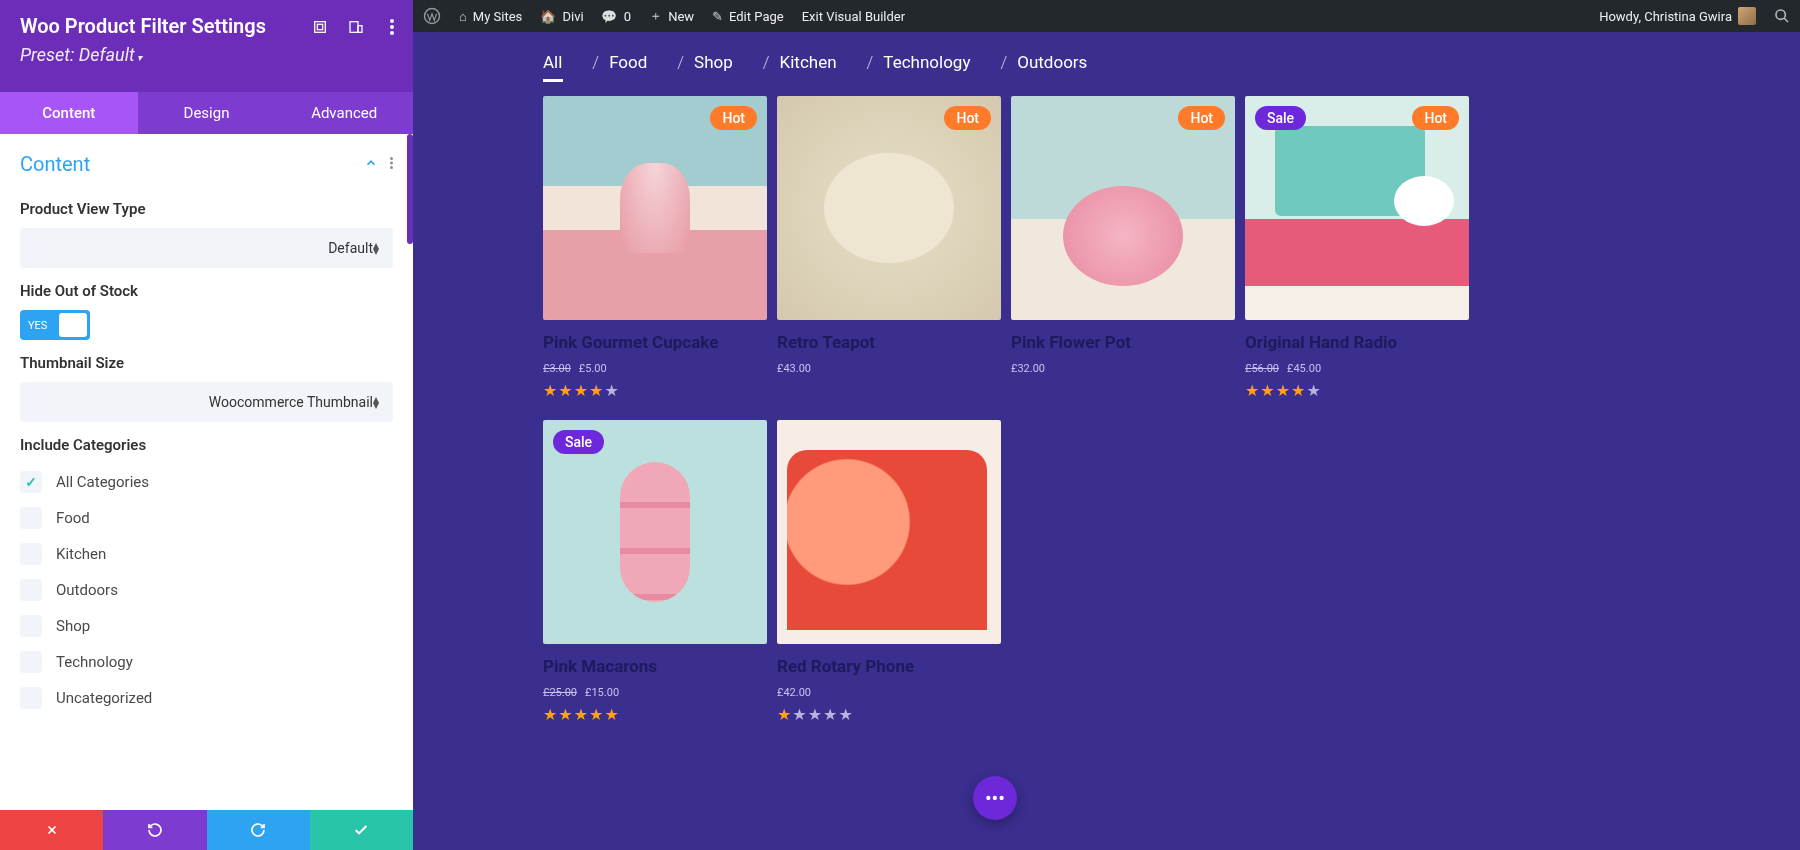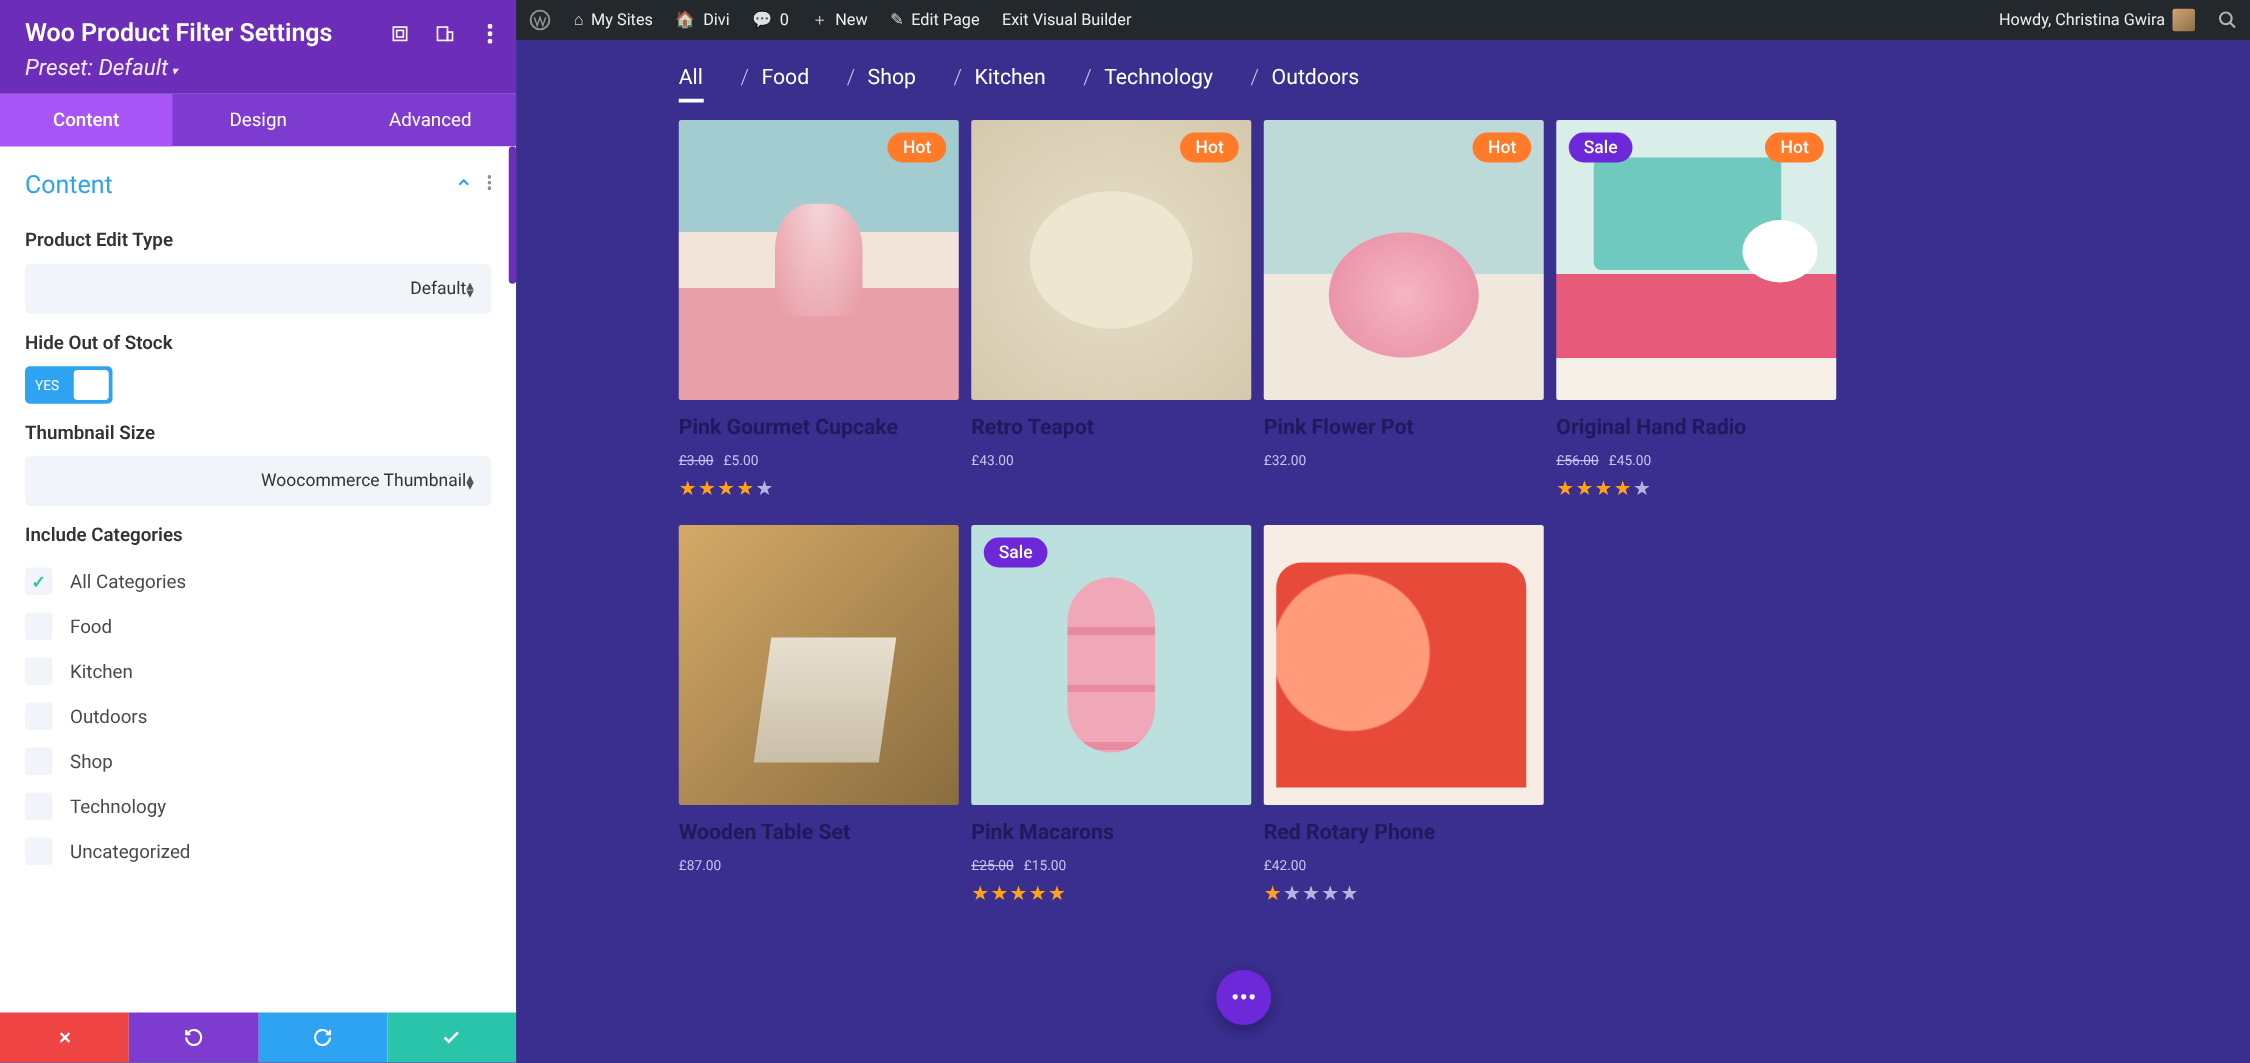--- a/index.html
+++ b/index.html
@@ -1,20 +1,20 @@
 <!DOCTYPE html>
 <html><head>
 <meta charset="utf-8">
 <style>
 * { margin: 0; padding: 0; box-sizing: border-box; font-family: -apple-system, BlinkMacSystemFont, "Segoe UI", Roboto, sans-serif; }
 body { display: flex; height: 850px; width: 1800px; overflow: hidden; background: #3a2e8f; }
 
 
 .sidebar { width: 413px; height: 100%; display: flex; flex-direction: column; background: #fff; }
-.sidebar-header { background: #6c2eb9; color: #fff; padding: 14px 20px 10px; position: relative; }
+.sidebar-header { background: #6c2eb9; color: #fff; padding: 14px 20px 27px; position: relative; }
 .sidebar-title { font-size: 20px; font-weight: 600; margin-bottom: 6px; }
 .sidebar-preset { font-size: 18px; opacity: 0.9; cursor: pointer; font-style: italic; }
 .sidebar-preset::after { content: " ▾"; font-size: 10px; }
 .sidebar-header-icons { position: absolute; right: 12px; top: 18px; display: flex; gap: 18px; }
 .sidebar-header-icons span { width: 18px; height: 18px; display: inline-flex; align-items: center; justify-content: center; cursor: pointer; opacity: 0.95; }
 
 .tabs { display: flex; background: #7e3bd0; }
 .tab { flex: 1; text-align: center; padding: 12px 0; color: #fff; font-size: 15px; cursor: pointer; }
 .tab.active { background: #a855f7; font-weight: 500; }
 
@@ -139,21 +139,21 @@
               <polyline points="18 15 12 9 6 15"></polyline>
             </svg></span>
         <span><svg width="3" height="14" viewBox="0 0 4 16" fill="#8f8f8f">
               <circle cx="2" cy="2" r="2"></circle>
               <circle cx="2" cy="8" r="2"></circle>
               <circle cx="2" cy="14" r="2"></circle>
             </svg></span>
       </div>
     </div>
 
-    <div class="field-label">Product Edit Type</div>
+    <div class="field-label">Product View Type</div>
     <div class="select">
       <span>Default</span>
       <span class="select-caret">▴<br>▾</span>
     </div>
 
     <div class="field-label">Hide Out of Stock</div>
     <div class="toggle">
       <span class="toggle-label">YES</span>
       <span class="toggle-knob"></span>
     </div>
@@ -323,25 +323,20 @@
       <div class="product">
         <div class="product-img img-radio">
           <span class="badge badge-sale">Sale</span>
           <span class="badge badge-hot">Hot</span>
         </div>
         <div class="product-title">Original Hand Radio</div>
         <div class="product-price"><span class="strike">£56.00</span><span>£45.00</span></div>
         <div class="stars"><span>★</span><span>★</span><span>★</span><span>★</span><span class="off">★</span></div>
       </div>
       <div class="product">
-        <div class="product-img img-tableset"></div>
-        <div class="product-title">Wooden Table Set</div>
-        <div class="product-price"><span>£87.00</span></div>
-      </div>
-      <div class="product">
         <div class="product-img img-macarons">
           <span class="badge badge-sale">Sale</span>
         </div>
         <div class="product-title">Pink Macarons</div>
         <div class="product-price"><span class="strike">£25.00</span><span>£15.00</span></div>
         <div class="stars"><span>★</span><span>★</span><span>★</span><span>★</span><span>★</span></div>
       </div>
       <div class="product">
         <div class="product-img img-phone"></div>
         <div class="product-title">Red Rotary Phone</div>

